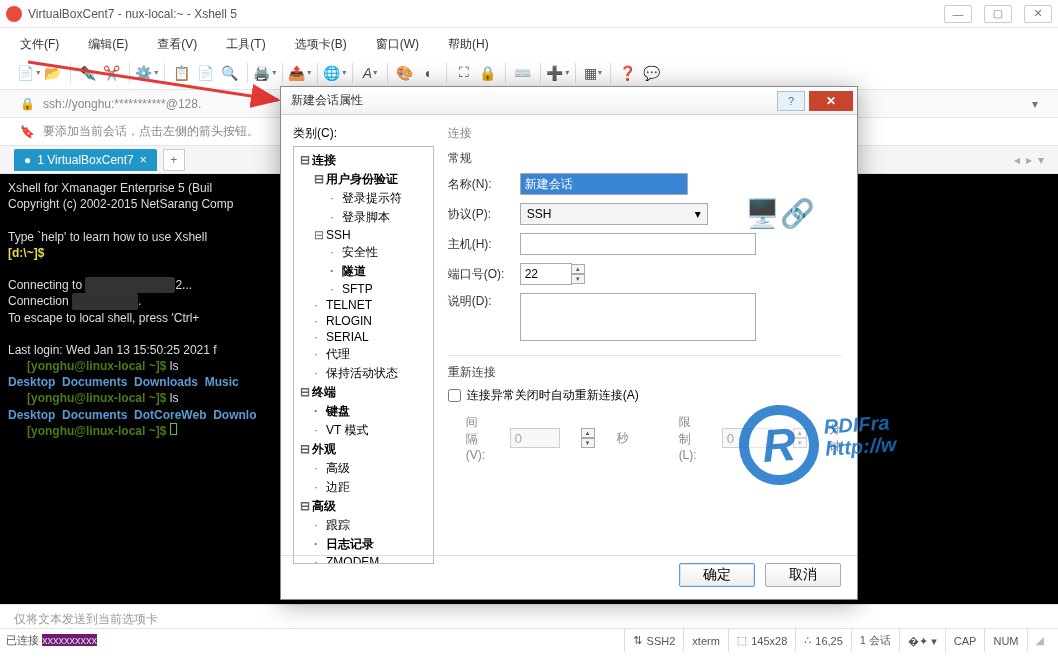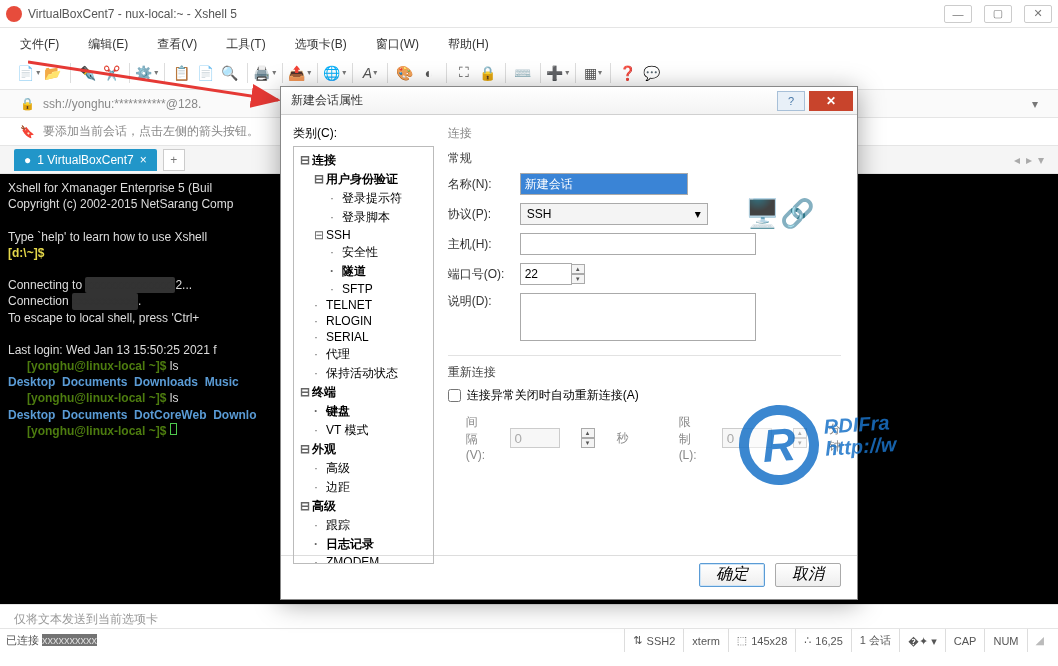--- a/index.html
+++ b/index.html
@@ -77,21 +77,21 @@
 .spinner div { width:14px; height:10px; border:1px solid #aaa; font-size:7px; display:flex; align-items:center; justify-content:center; background:#f4f4f4; cursor:pointer; color:#555; }
 .desc-input { width:236px; height:48px; border:1px solid #aaa; resize:none; }
 .net-icon { position:absolute; right: 30px; top: 72px; font-size: 28px; }
 .divider { height:1px; background:#e2e2e2; margin: 14px 0 6px 0; }
 .chk-row { display:flex; align-items:center; gap:6px; font-size:12px; margin:6px 0 10px 0; }
 .chk-row input { width:13px; height:13px; }
 .reconnect-row { display:flex; align-items:center; gap:22px; font-size:12px; color:#888; padding-left:18px; }
 .mini-input { width:50px; height:20px; border:1px solid #ccc; color:#aaa; padding:0 4px; background:#f7f7f7; }
 
 .dlg-foot { height: 38px; border-top:1px solid #ddd; display:flex; align-items:center; justify-content:flex-end; padding: 0 16px; gap:10px; }
-.btn { width:66px; height:24px; border:1px solid #aaa; background:linear-gradient(#fff,#eee); font-size:16px; cursor:pointer; border-radius:2px;font-style:italic; }
+.btn { width:76px; height:24px; border:1px solid #aaa; background:linear-gradient(#fff,#eee); font-size:14px; cursor:pointer; border-radius:2px; }
 .btn.primary { border-color:#5a9bd5; box-shadow: 0 0 0 1px #cfe5f7 inset; }
 
 
 .red-arrow { position:absolute; left:28px; top:58px; pointer-events:none; }
 
 
 .watermark { position:absolute; right: 26px; top: 280px; transform: rotate(-4deg); pointer-events:none; opacity:0.85; }
 .wm-circle { width:80px; height:80px; border:10px solid #1a73c8; border-radius:50%; display:flex; align-items:center; justify-content:center; font-size:46px; font-weight:bold; font-style:italic; color:#1a73c8; background:rgba(255,255,255,0.6); }
 .wm-text { color:#1a73c8; font-size:20px; font-weight:bold; font-style:italic; line-height:1.1; position:absolute; left:86px; top:14px; }
 </style>
@@ -198,21 +198,21 @@
 <span class="term-green">[yonghu@linux-local ~]$ </span><span class="term-white">ls</span>
 <span class="term-blue">Desktop  Documents  DotCoreWeb  Downlo</span>
 <span class="term-green">[yonghu@linux-local ~]$ </span><span class="term-cursor"></span>
 </div>
 
 <div class="input-strip">
   <span>仅将文本发送到当前选项卡</span>
 </div>
 
 <div class="statusbar">
-  <span><span>已连接 </span><span style="background:#737373;color:#ddd;">xxxxxxxxxx</span></span>
+  <span><span>已连接 </span><span style="background:#701a75;color:#ddd;">xxxxxxxxxx</span></span>
   <span class="sp"></span>
   <span class="seg">⇅ <span>SSH2</span></span>
   <span class="seg">xterm</span>
   <span class="seg">⬚ <span>145x28</span></span>
   <span class="seg">∴ <span>16,25</span></span>
   <span class="seg">1 会话</span>
   <span class="seg">�✦ ▾</span>
   <span class="seg">CAP</span>
   <span class="seg">NUM</span>
   <span class="seg" style="color:#bbb;">◢</span>

